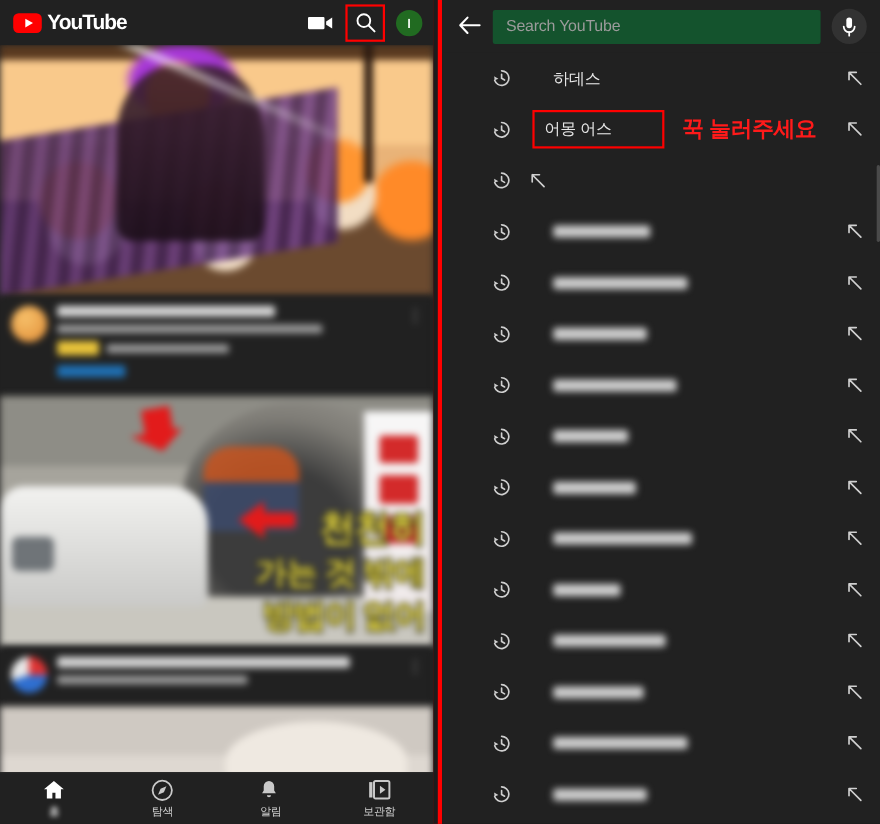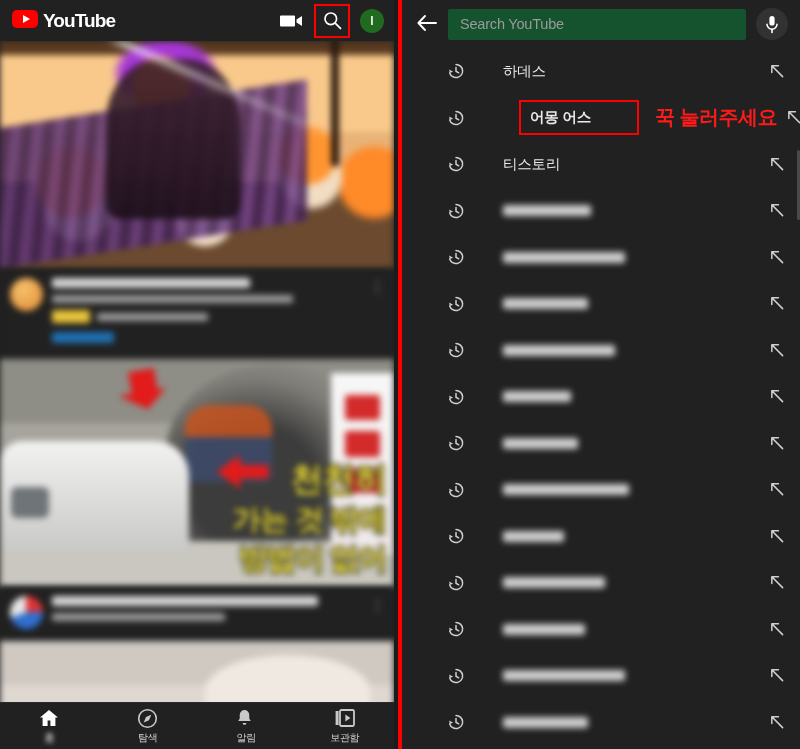--- a/index.html
+++ b/index.html
@@ -13,21 +13,21 @@
 
   
   .left-panel {
     position:relative; width:394px; height:749px;
     background:#212121; overflow:hidden;
   }
   .yt-header {
     position:relative; height:41px; background:#212121;
     display:flex; align-items:center; padding:0 10px 0 12px; z-index:5;
   }
-  .yt-logo { display:flex; align-items:flex-start; gap:5px; }
+  .yt-logo { display:flex; align-items:center; gap:5px; }
   .yt-logo-play {
     width:26px; height:18px; background:#ff0000; border-radius:5px;
     display:flex; align-items:center; justify-content:center;
   }
   .yt-logo-play::after {
     content:""; width:0; height:0; margin-left:2px;
     border-left:7px solid #fff; border-top:4.5px solid transparent;
     border-bottom:4.5px solid transparent;
   }
   .yt-logo-text {
@@ -238,22 +238,22 @@
     flex:1; font-size:14.5px; color:#e8e8e8; padding-left:31px;
     letter-spacing:-0.2px;
   }
   .sug-row.blurred .sug-text-blur {
     height:11px; border-radius:2px; background:#cfcfcf;
     filter:blur(3.2px); margin-left:31px;
   }
   .sug-arrow { width:26px; flex:none; display:flex; justify-content:flex-end; }
 
   .sug-row.boxed .sug-text {
-    padding-left:0; margin-left:47px; border:2px solid #ff0000;
-    padding:6px 46px 6px 9px; flex:none;font-weight:bold;
+    padding-left:0; margin-left:12px; border:2px solid #ff0000;
+    padding:6px 46px 6px 9px; flex:none;
   }
   .annot {
     color:#ff1a1a; font-weight:bold; font-size:20px; margin-left:16px;
     white-space:nowrap; letter-spacing:-0.5px;
   }
   .scrollbar {
     position:absolute; right:0; top:150px; width:3px; height:70px;
     background:#4a4a4a; border-radius:2px;
   }
 </style>
@@ -446,21 +446,20 @@
           </span>
         </div>
         <div class="sug-row">
           <span class="sug-ico">
             <svg width="20" height="20" viewBox="0 0 20 20">
               <path d="M10 3.4a6.6 6.6 0 1 1-6.3 8.6" fill="none" stroke="#cfcfcf" stroke-width="1.5" stroke-linecap="round"></path>
               <path d="M3.2 8.4l.5 3.6 3.4-1.3z" fill="#cfcfcf"></path>
               <path d="M10 6.6v3.6l2.7 1.6" fill="none" stroke="#cfcfcf" stroke-width="1.5" stroke-linecap="round"></path>
             </svg>
           </span>
-          <span class="sug-text">티스토리</span>
           <span class="sug-arrow">
             <svg width="17" height="17" viewBox="0 0 18 18">
               <path d="M3 3h7M3 3v7M3 3l11.4 11.4" fill="none" stroke="#d0d0d0" stroke-width="1.6" stroke-linecap="round" stroke-linejoin="round"></path>
             </svg>
           </span>
         </div>
         <div class="sug-row blurred">
           <span class="sug-ico">
             <svg width="20" height="20" viewBox="0 0 20 20">
               <path d="M10 3.4a6.6 6.6 0 1 1-6.3 8.6" fill="none" stroke="#cfcfcf" stroke-width="1.5" stroke-linecap="round"></path>

